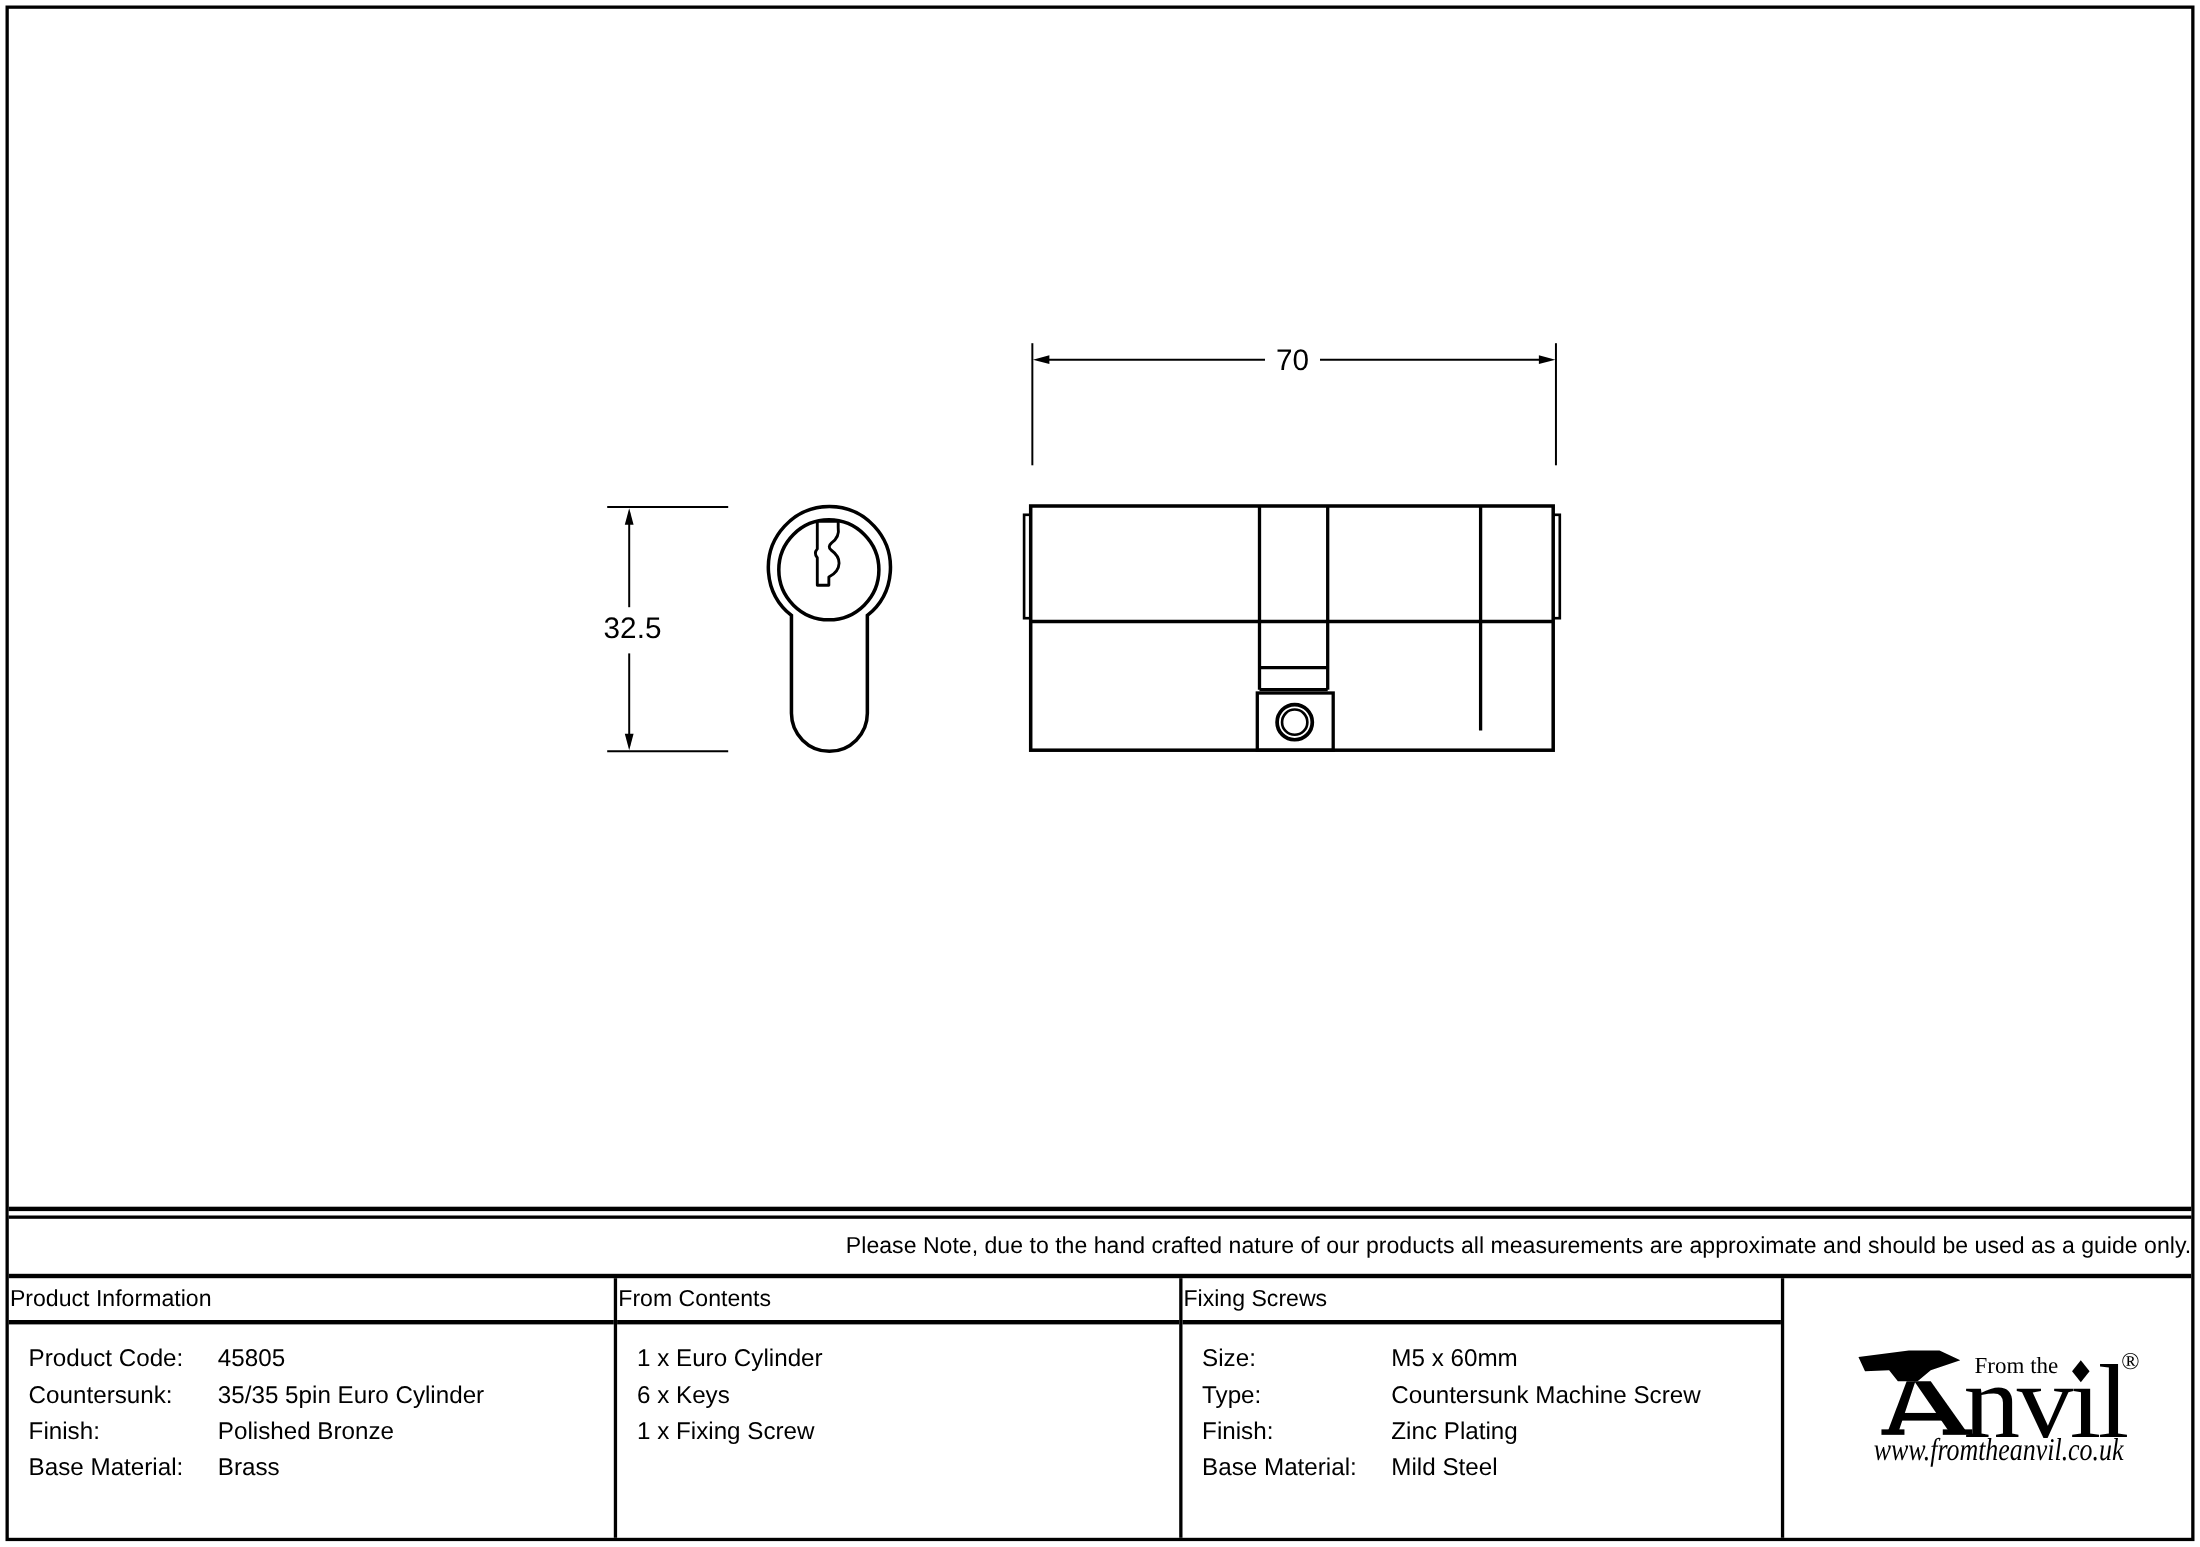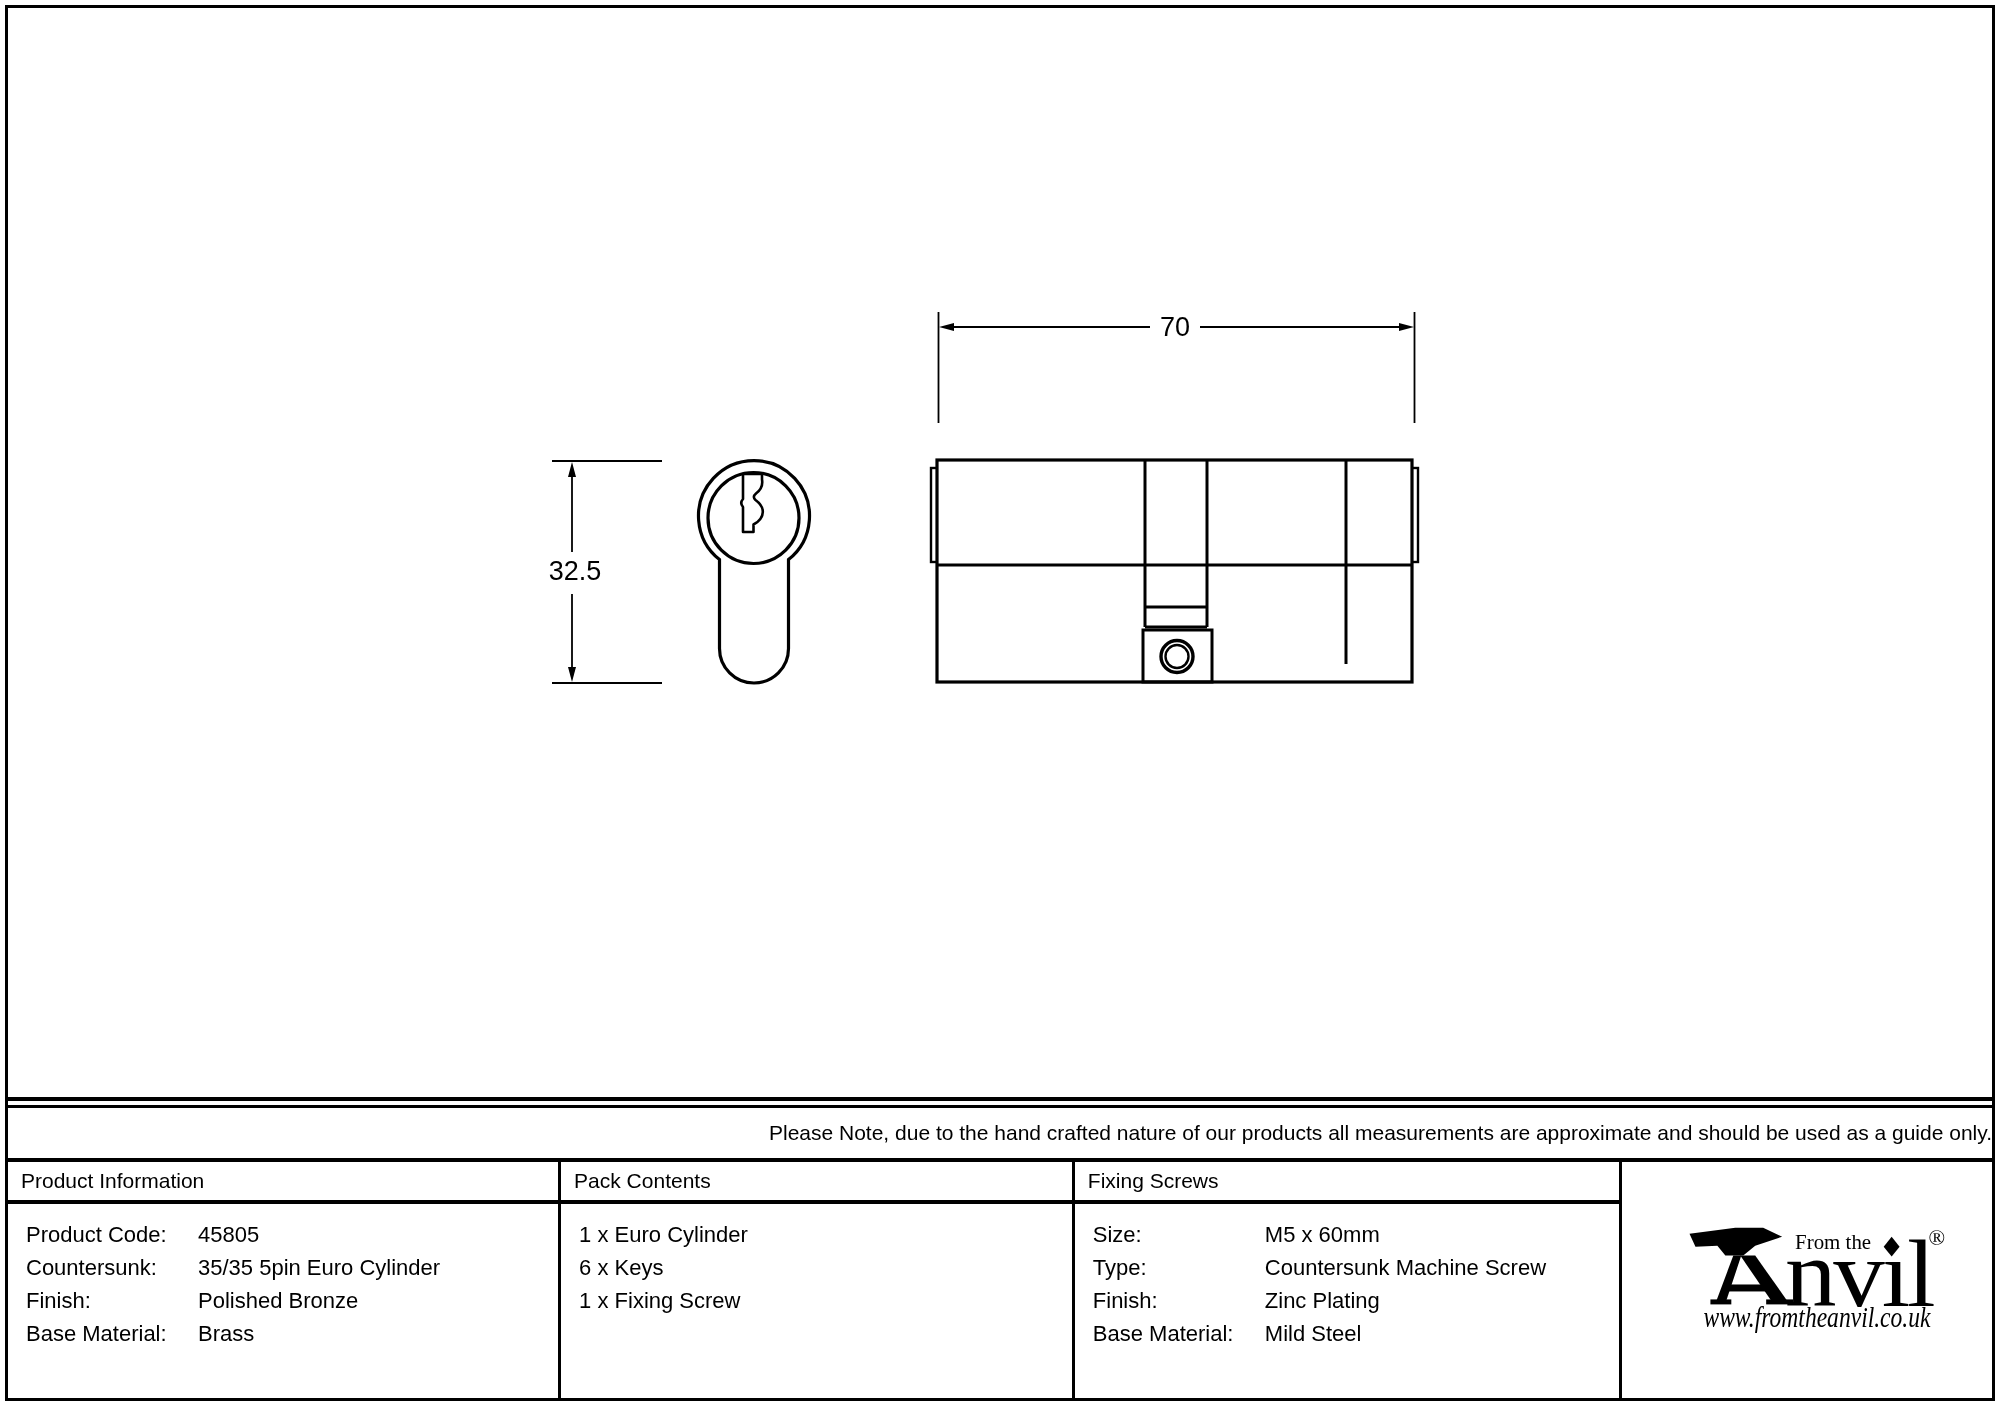--- a/index.html
+++ b/index.html
@@ -19,21 +19,21 @@
     padding-left:20px; font-size:21px;justify-content:flex-end;
   }
   .bottom-table { border-top:4px solid #000; flex:1; display:flex; min-height:0; }
   .col { border-right:3px solid #000; display:flex; flex-direction:column; }
   .col.c1 { width:559px; }
   .col.c2 { width:519px; }
   .col.c3 { width:553px; }
   .col.c4 { width:376px; border-right:none; position:relative; }
   .col-header {
     height:38px; border-bottom:4px solid #000; display:flex; align-items:center;
-    padding-left:13px; font-size:21px;
+    padding-left:1px; font-size:21px;
   }
   .col-body { padding:14px 0 0 18px; font-size:22px; line-height:33px; }
   .kv-row { display:flex; }
   .kv-label { width:172px; flex:0 0 172px; }
   .kv-value { flex:1; }
   .list-item { display:block; }
   .logo-wrap { position:absolute; inset:0; }
   .logo-wrap svg { display:block; width:100%; height:100%; }
   text { fill:#000; }
   .dim-text { font-family:"Liberation Sans", sans-serif; font-size:27px; }
@@ -117,21 +117,21 @@
             <span class="kv-value">Polished Bronze</span>
           </div>
           <div class="kv-row">
             <span class="kv-label">Base Material:</span>
             <span class="kv-value">Brass</span>
           </div>
         </div>
       </div>
 
       <div class="col c2">
-        <div class="col-header">Pack Contents</div>
+        <div class="col-header">From Contents</div>
         <div class="col-body">
           <span class="list-item">1 x Euro Cylinder</span>
           <span class="list-item">6 x Keys</span>
           <span class="list-item">1 x Fixing Screw</span>
         </div>
       </div>
 
       <div class="col c3">
         <div class="col-header">Fixing Screws</div>
         <div class="col-body">

